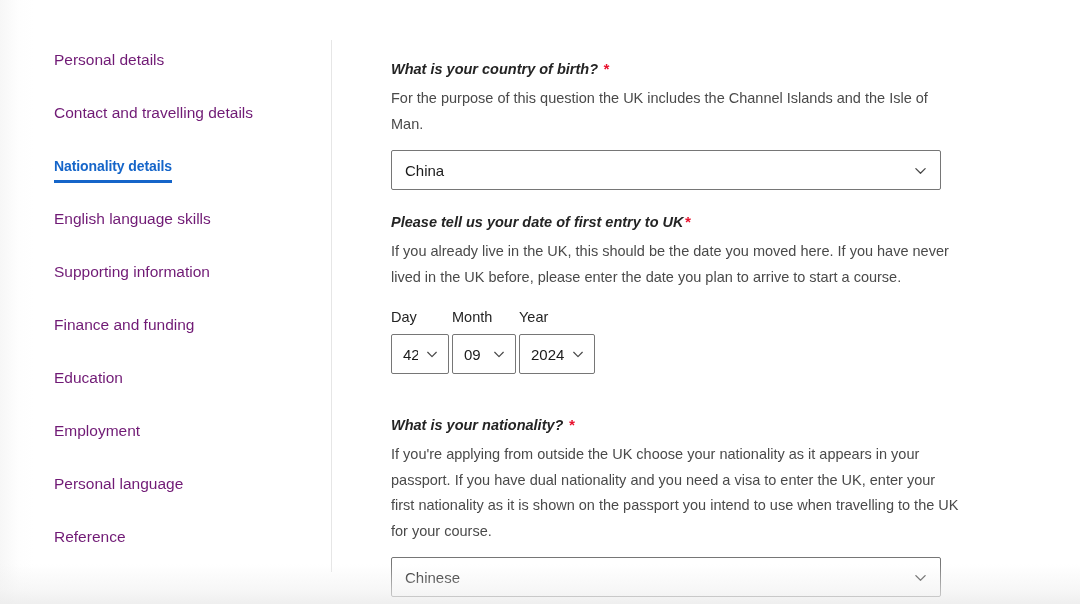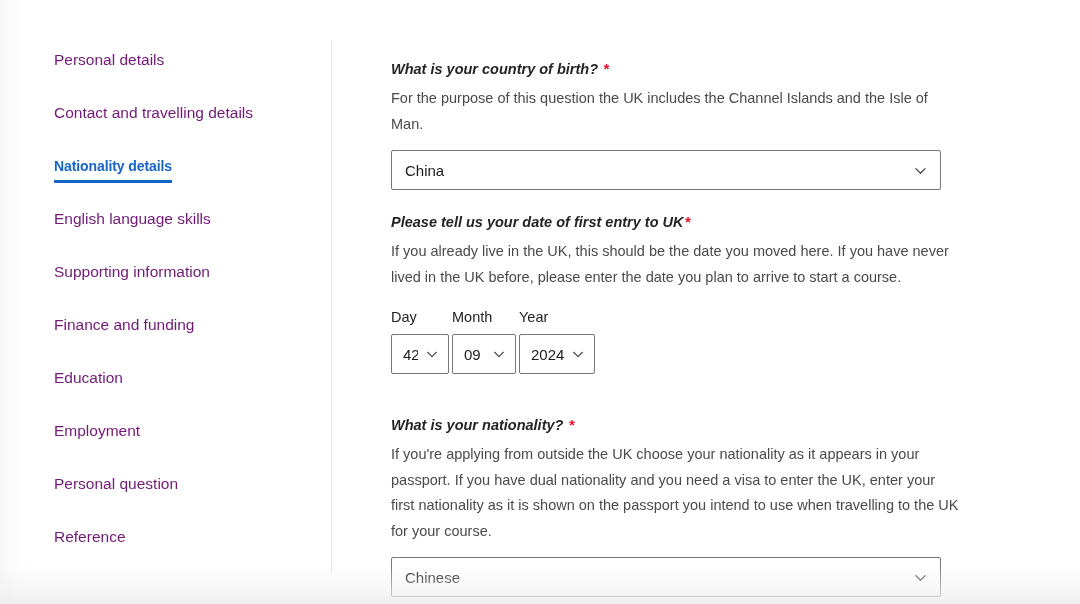--- a/index.html
+++ b/index.html
@@ -242,21 +242,21 @@
 
       <a class="nav-item" href="#">
         <span class="nav-label">Education</span>
       </a>
 
       <a class="nav-item" href="#">
         <span class="nav-label">Employment</span>
       </a>
 
       <a class="nav-item" href="#">
-        <span class="nav-label">Personal question</span>
+        <span class="nav-label">Personal language</span>
       </a>
 
       <a class="nav-item" href="#">
         <span class="nav-label">Reference</span>
       </a>
 
     </div>
     <div class="sidebar-divider"></div>
   </nav>
 

